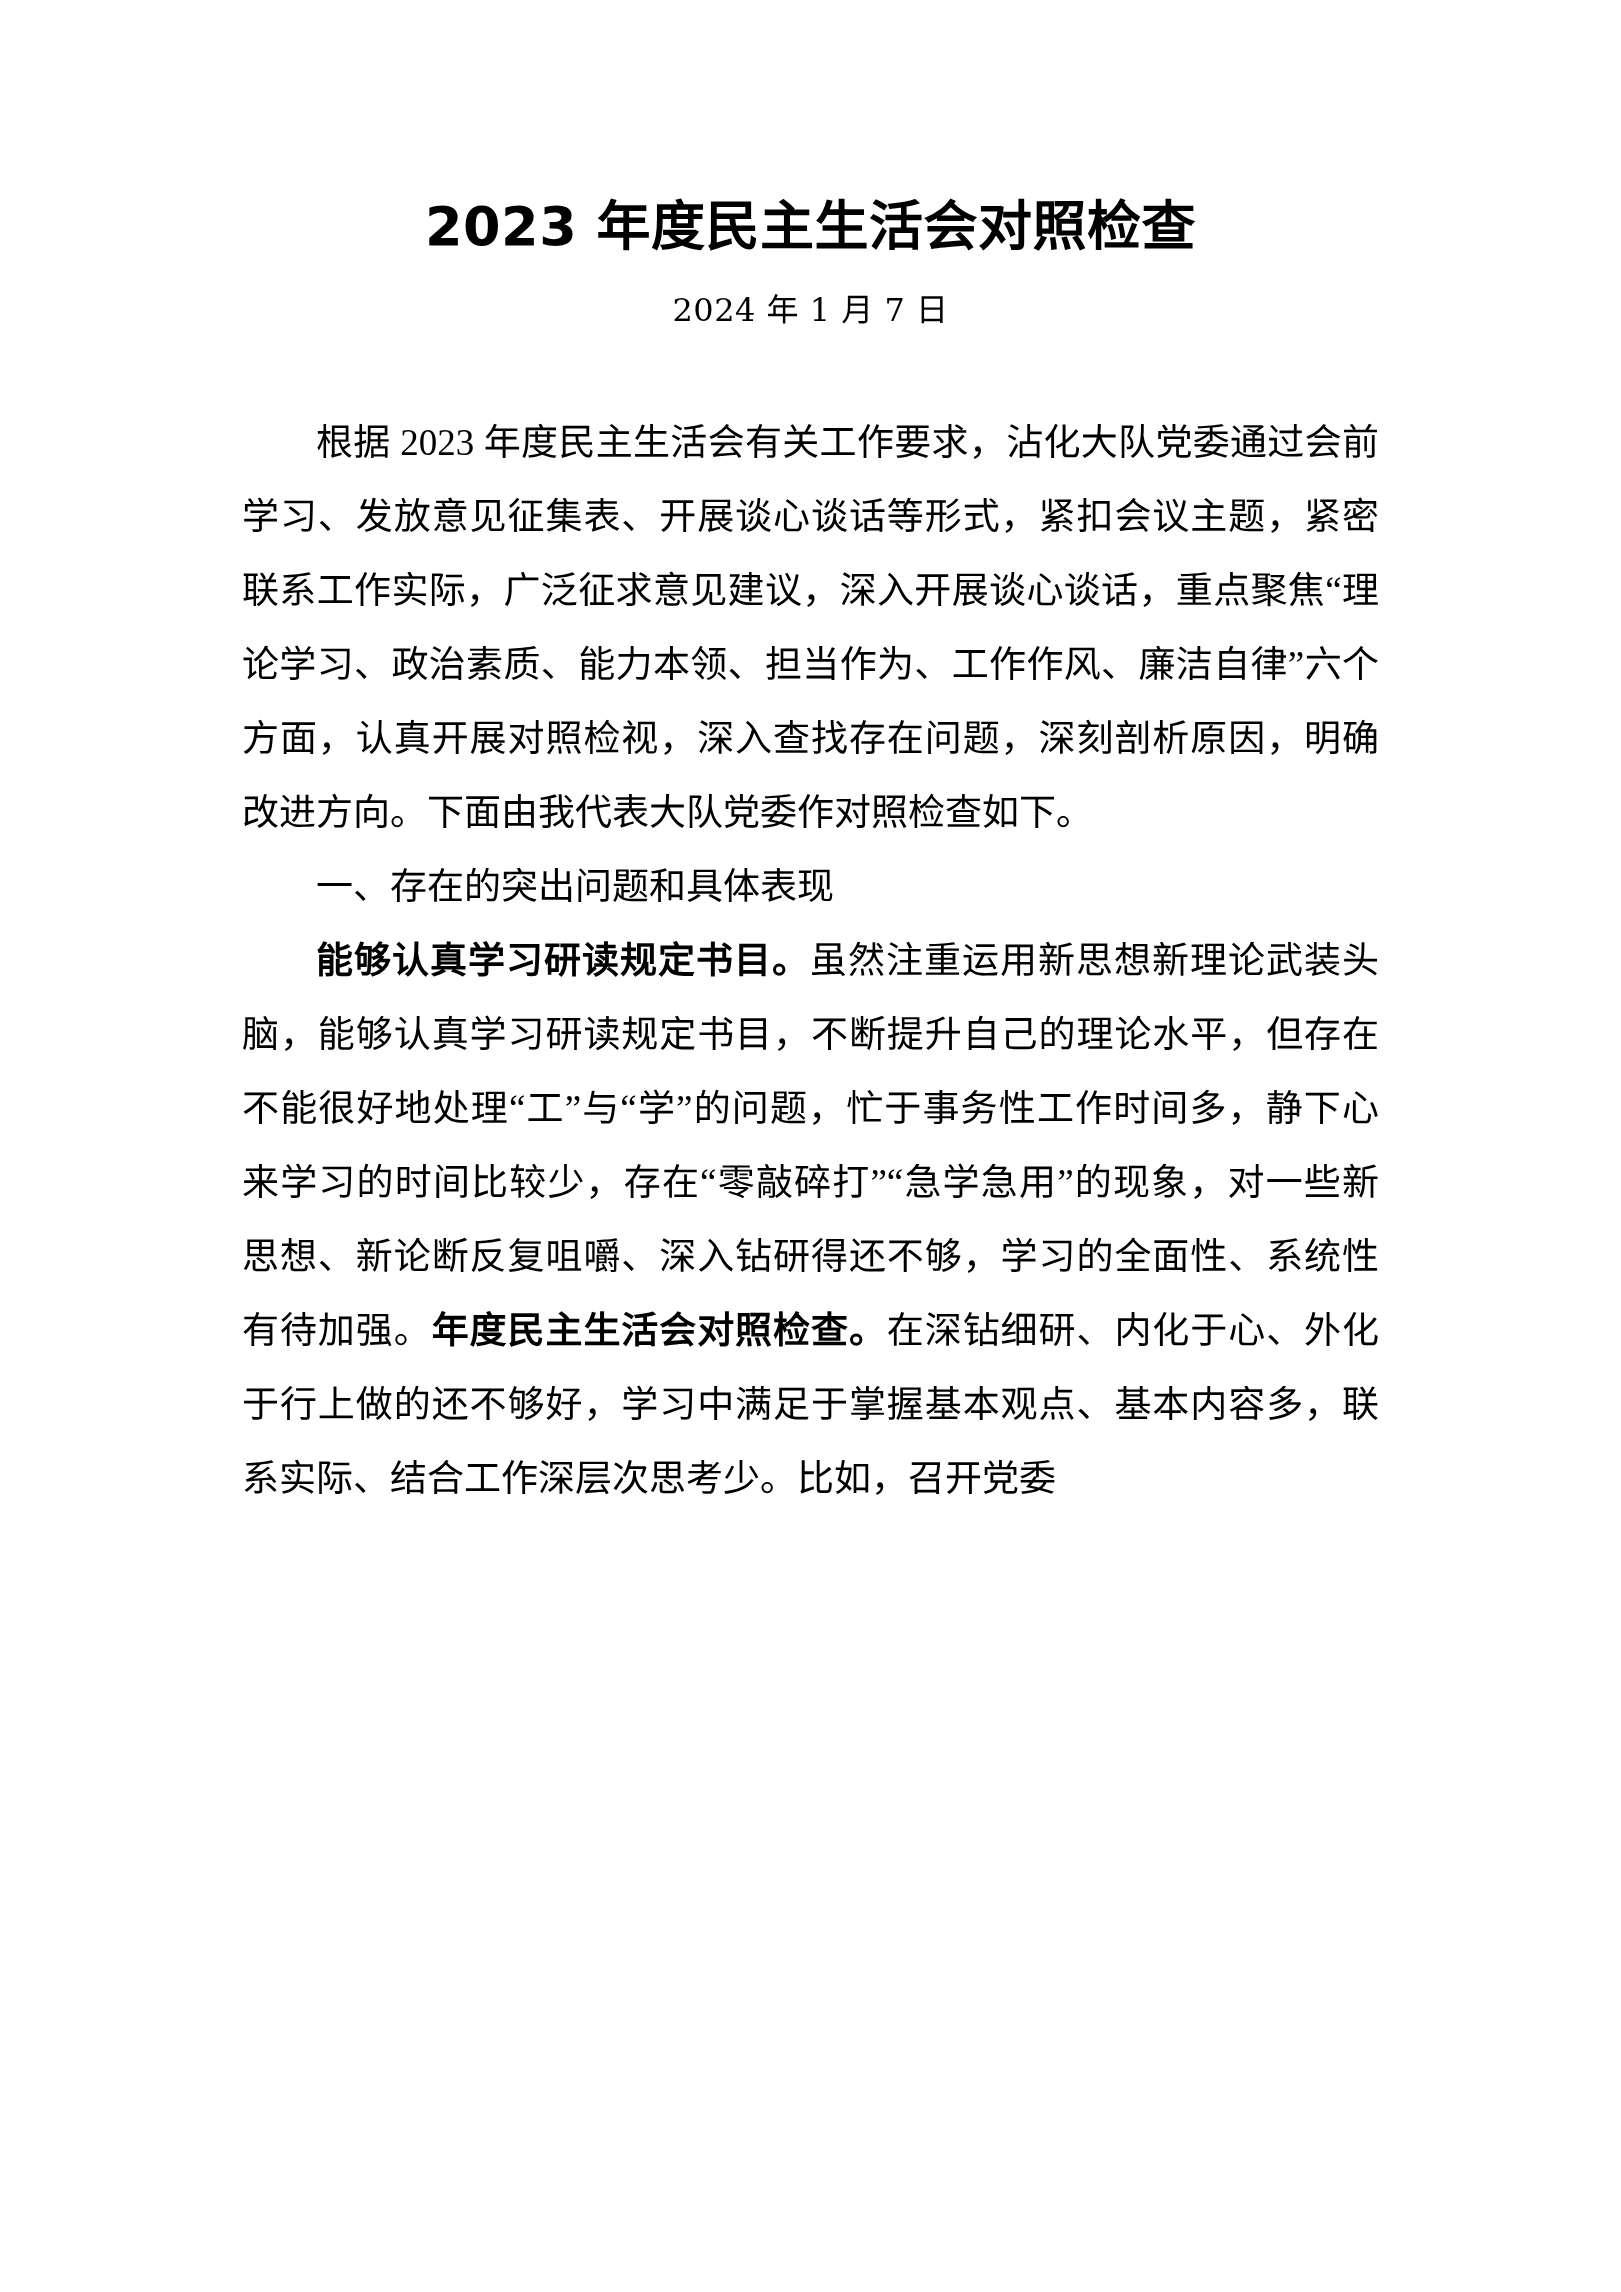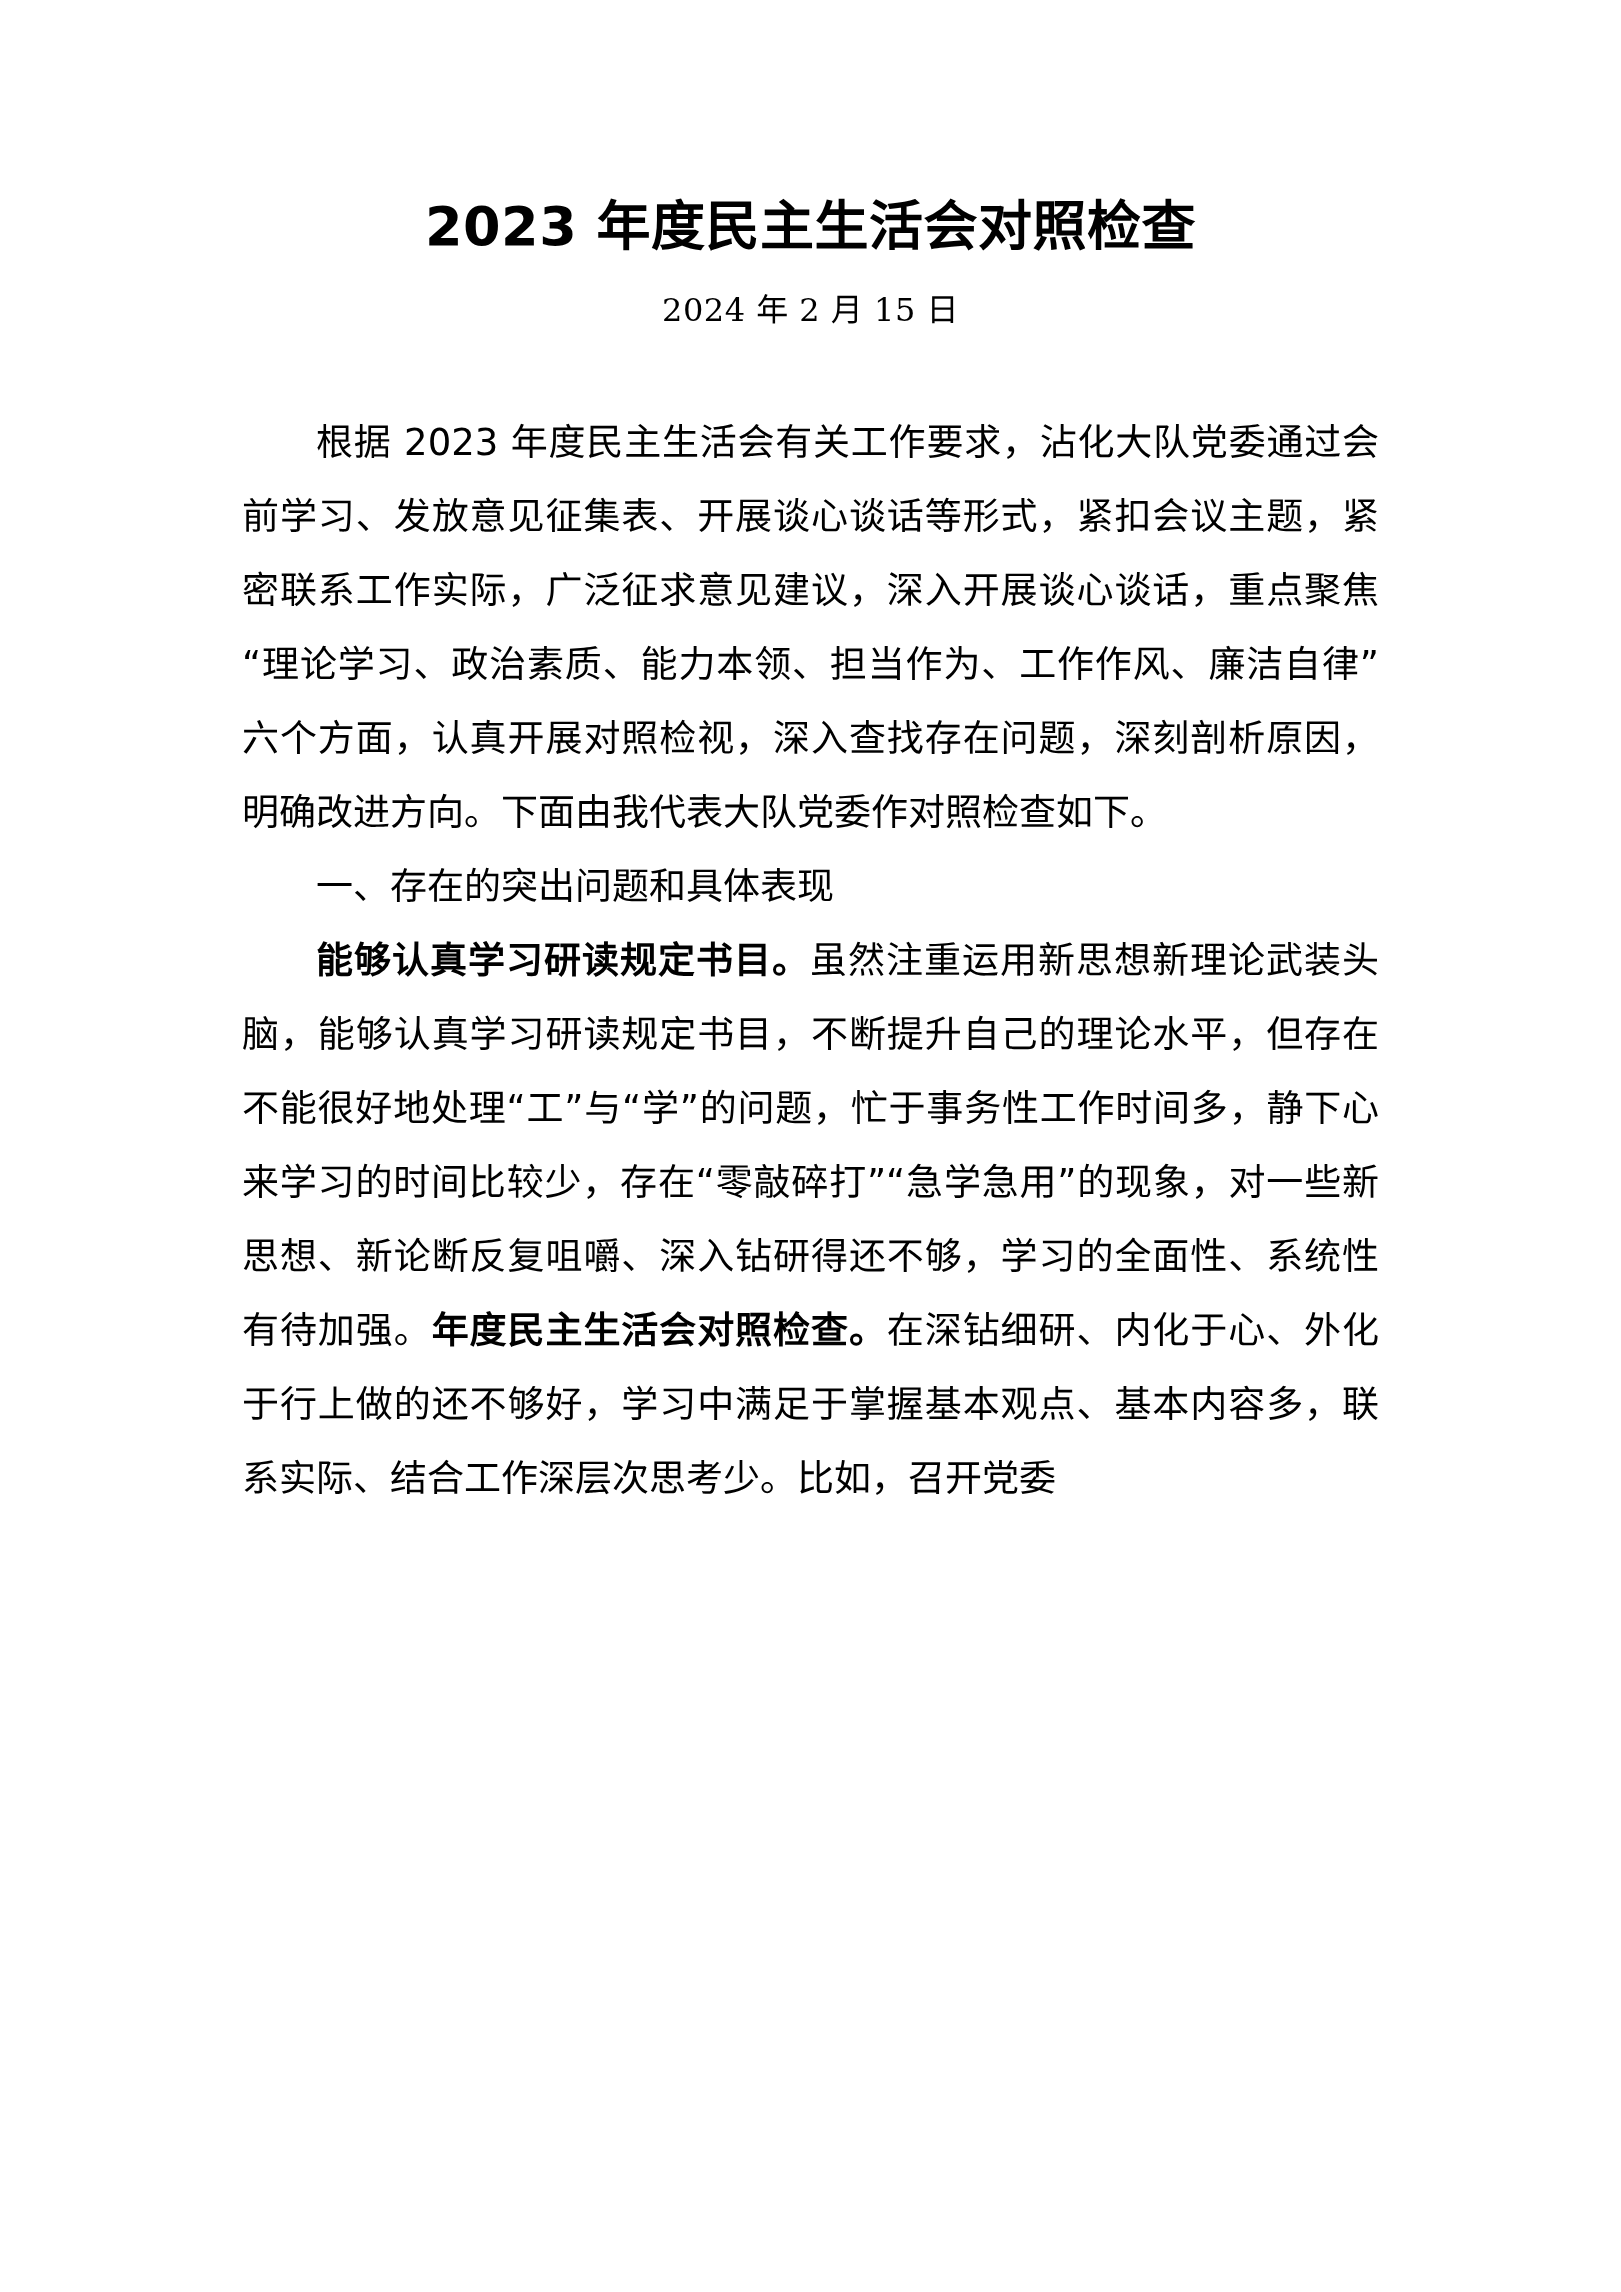--- a/index.html
+++ b/index.html
@@ -57,20 +57,21 @@
     font-family: "DejaVu Serif", "Liberation Serif", serif;
     font-size: 32px;
     font-weight: 400;
     line-height: 1.3;
     letter-spacing: 0.5px;
   }
 
   
   .body-block {
     margin-top: 74px;
+    font-family: Liberation Serif, serif;
   }
 
   p.para {
     margin: 0;
     font-size: 37px;
     line-height: 74px;
     text-align: justify;
     text-align-last: left;
     text-justify: inter-ideograph;
     letter-spacing: 0px;
@@ -95,21 +96,21 @@
   }
 </style>
 </head>
 <body>
 
 <div class="page">
   <div class="content">
 
     <div class="title-block">
       <div class="doc-title">2023 年度民主生活会对照检查</div>
-      <div class="doc-date">2024 年 2 月 15 日</div>
+      <div class="doc-date">2024 年 1 月 7 日</div>
     </div>
 
     <div class="body-block">
 
       <p class="para indent">根据 2023 年度民主生活会有关工作要求，沾化大队党委通过会前学习、发放意见征集表、开展谈心谈话等形式，紧扣会议主题，紧密联系工作实际，广泛征求意见建议，深入开展谈心谈话，重点聚焦“理论学习、政治素质、能力本领、担当作为、工作作风、廉洁自律”六个方面，认真开展对照检视，深入查找存在问题，深刻剖析原因，明确改进方向。下面由我代表大队党委作对照检查如下。</p>
 
       <p class="heading">一、存在的突出问题和具体表现</p>
 
 
       <p class="para indent"><span class="lead">能够认真学习研读规定书目。</span><span>虽然注重运用新思想新理论武装头脑，能够认真学习研读规定书目，不断提升自己的理论水平，但存在不能很好地处理“工”与“学”的问题，忙于事务性工作时间多，静下心来学习的时间比较少，存在“零敲碎打”“急学急用”的现象，对一些新思想、新论断反复咀嚼、深入钻研得还不够，学习的全面性、系统性有待加强。</span><span class="lead">年度民主生活会对照检查。</span><span>在深钻细研、内化于心、外化于行上做的还不够好，学习中满足于掌握基本观点、基本内容多，联系实际、结合工作深层次思考少。比如，召开党委</span></p>

